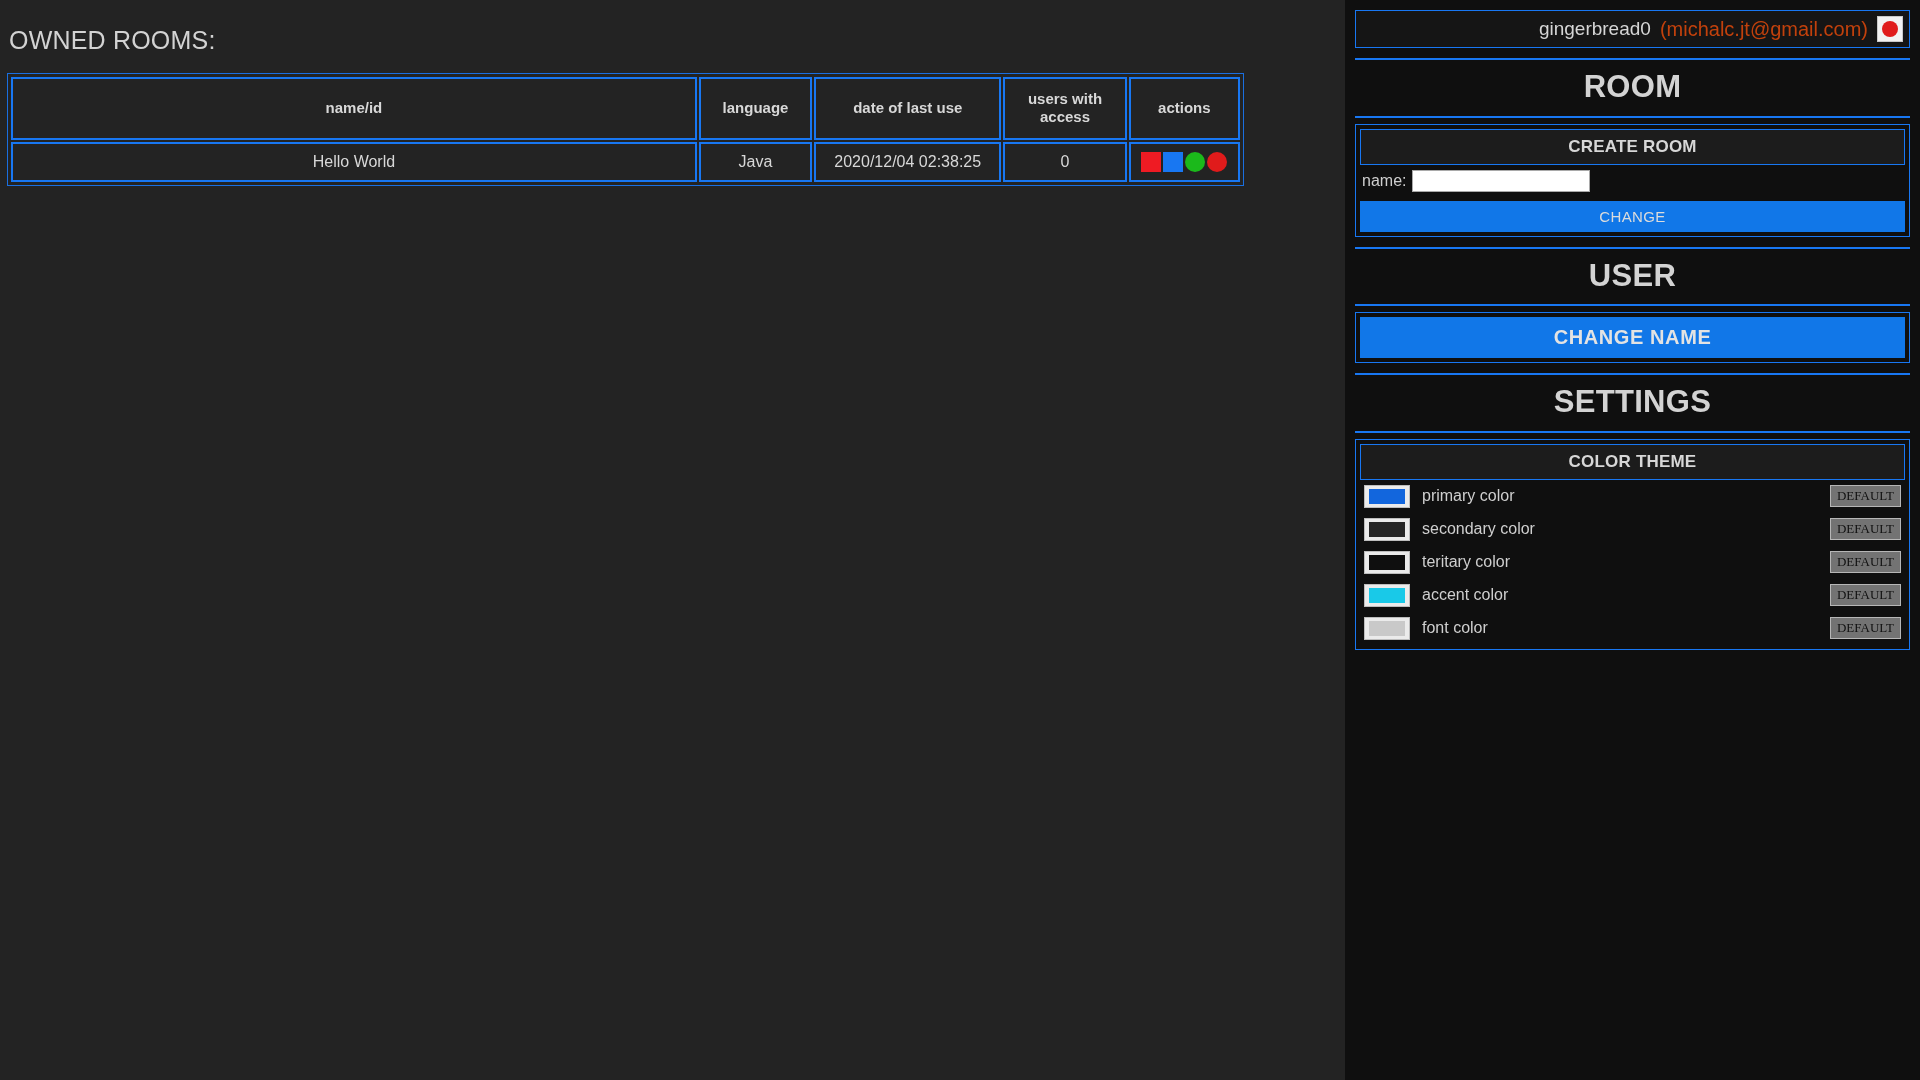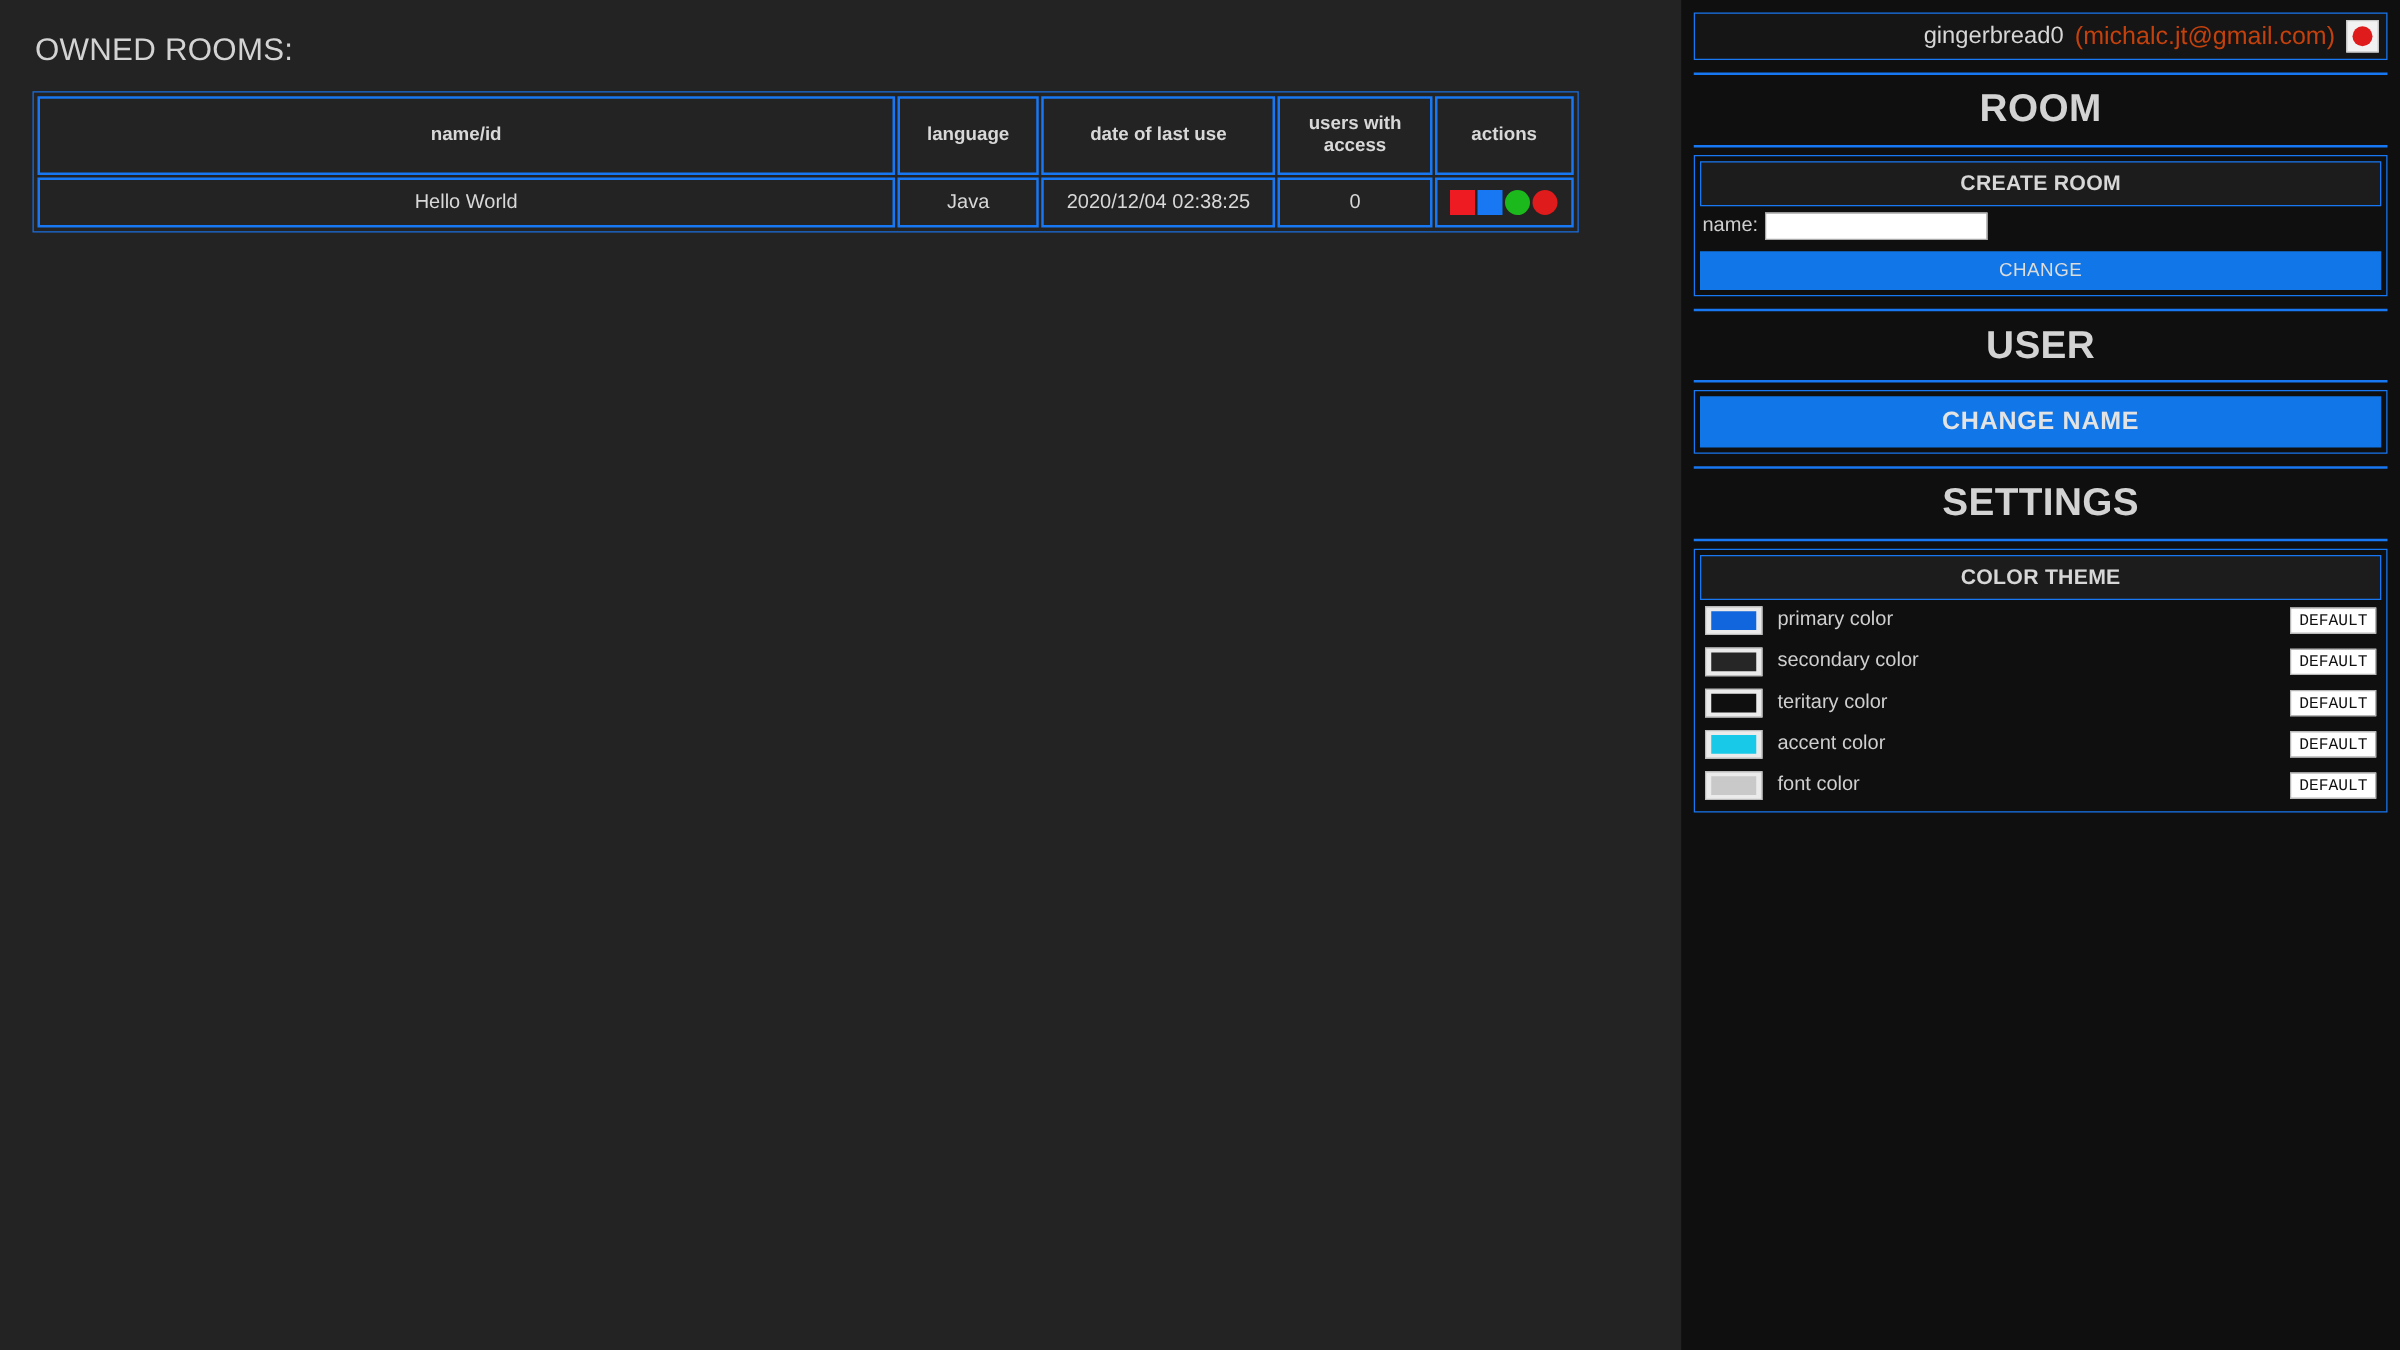--- a/index.html
+++ b/index.html
@@ -10,21 +10,21 @@
     font-family: "Liberation Sans", sans-serif;
     overflow: hidden;
   }
   #app { position: relative; width: 1920px; height: 1080px; display: flex; }
 
   
   .main {
     width: 1345px;
     height: 1080px;
     background: #232323;
-    padding: 26px 0 0 26px;
+    padding: 26px 0 0 7px;
   }
   .page-title {
     color: #d3d3d3;
     font-size: 25px;
     font-weight: 400;
     letter-spacing: .2px;
     margin: 0 0 18px 2px;
   }
 
   
@@ -172,27 +172,27 @@
     width: 46px; height: 23px;
     background: #ebebeb;
     border: 1px solid #bdbdbd;
     padding: 3px 4px;
     flex: 0 0 auto;
     cursor: pointer;
   }
   .swatch-inner { width: 100%; height: 100%; display:block; }
   .theme-label { color: #cfcfcf; font-size: 16px; flex: 1 1 auto; }
   .btn-default {
-    background: #ffffff;
+    background: #737373;
     border: 1px solid #b6b6b6;
     color: #111;
     font-size: 13px;
     padding: 2px 6px;
     cursor: pointer;
-    font-family: Liberation Mono, monospace;
+    font-family: Liberation Serif, serif;
     flex: 0 0 auto;
     text-align: right;
   }
 </style>
 </head>
 <body>
 
 <div id="app">
 
   <div class="main">

